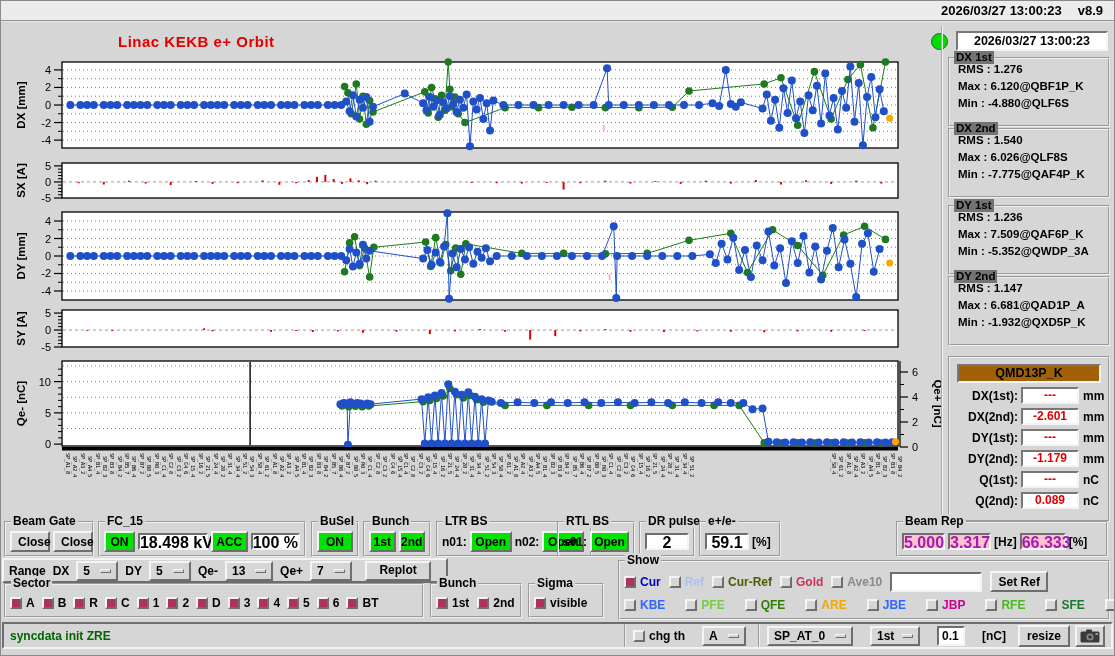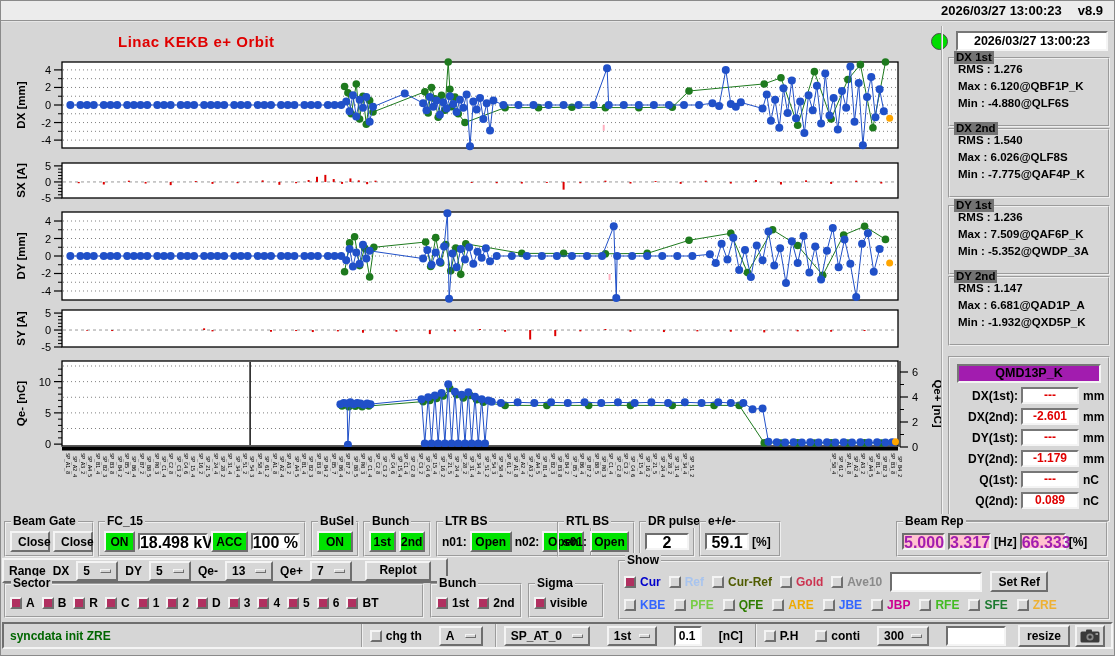--- a/index.html
+++ b/index.html
@@ -9,21 +9,21 @@
 .topbar{position:absolute;top:0;left:0;width:1115px;height:22px;background:#ececec;border-bottom:2px groove #e6e6e6;display:flex;justify-content:flex-end;align-items:center;gap:16px;padding-right:12px;font-size:13px;font-weight:bold}
 #plot-area{position:absolute;top:0;left:0;width:944px;height:520px}
 .title{position:absolute;top:33px;left:118px;color:#e00000;font-size:15px;font-weight:bold;letter-spacing:.5px}
 .dot{position:absolute;top:33px;left:931px;width:17px;height:17px;border-radius:50%;background:#00dd00;border:1px solid #4a4a4a}
 .datefield{position:absolute;top:31px;left:956px;width:152px;height:20px;background:#fff;border:2px solid;border-color:#777 #f4f4f4 #f4f4f4 #777;font-weight:bold;font-size:12.5px;text-align:center;line-height:16px}
 .vsep{position:absolute;left:941px;top:26px;width:2px;height:488px;border-left:1px solid #a8a8a8;border-right:1px solid #f2f2f2}
 .sg{position:absolute;left:948px;width:162px;height:70px;border:2px groove #efefef}
 .sg-label{position:absolute;top:-8px;left:4px;background:#737373;font-size:11.5px;font-weight:bold;padding:0 2px;line-height:13px}
 .sg .line{padding:1px 0 1px 8px;font-size:11.5px;font-weight:bold;margin-top:3px;white-space:nowrap}
 .monitor{position:absolute;left:948px;top:356px;width:162px;height:166px;border:2px groove #efefef;padding-top:6px}
-.mon-title{margin:0 auto;width:144px;height:19px;background:#a21caf;border:2px solid;border-color:#777 #f4f4f4 #f4f4f4 #777;text-align:center;font-weight:bold;font-size:12.5px;line-height:15px}
+.mon-title{margin:0 auto;width:144px;height:19px;background:#a16207;border:2px solid;border-color:#777 #f4f4f4 #f4f4f4 #777;text-align:center;font-weight:bold;font-size:12.5px;line-height:15px}
 .mon-row{display:flex;align-items:center;margin-top:4px;padding-left:2px}
 .mon-label{width:66px;text-align:right;font-weight:bold;font-size:12px}
 .mon-field{width:58px;height:17px;margin-left:3px;background:#fff;border:2px solid;border-color:#777 #f4f4f4 #f4f4f4 #777;color:#e00000;font-weight:bold;font-size:12px;text-align:center;line-height:12px}
 .mon-unit{margin-left:4px;font-weight:bold;font-size:12px}
 .gb{position:absolute;border:2px groove #efefef}
 .gb-label{position:absolute;top:-9px;left:5px;background:#d6d6d6;font-size:12px;font-weight:bold;padding:0 2px;line-height:14px;white-space:nowrap}
 .gb-c{display:flex;align-items:center;gap:3px;height:100%;padding:7px 4px 2px}
 .btn{border:2px solid;border-color:#f4f4f4 #6e6e6e #6e6e6e #f4f4f4;background:#d6d6d6;font-weight:bold;font-size:12px;text-align:center;line-height:16px;height:21px;padding:0 6px;white-space:nowrap}
 .btn.green{background:#00e300}
 .fld{background:#fff;border:2px solid;border-color:#6e6e6e #f4f4f4 #f4f4f4 #6e6e6e;font-weight:bold;font-size:16px;text-align:center;line-height:16px;height:17px;white-space:nowrap}
@@ -993,21 +993,21 @@
         <span class="cb"></span>
         <span style="color: rgb(204, 51, 80);">Gold</span>
       </span>
     <span class="cbw">
         <span class="cb"></span>
         <span style="color: rgb(138, 138, 138);">Ave10</span>
       </span>
     <input class="txt" style="width: 92px;" value="">
     <button class="btn" style="width:58px;padding:0">Set Ref</button>
   </div>
-  <div style="display:flex;align-items:center;gap:9px;padding:6px 4px 0">
+  <div style="display:flex;align-items:center;gap:20px;padding:6px 4px 0">
     <span class="cbw">
         <span class="cb"></span>
         <span style="color: rgb(51, 102, 255);">KBE</span>
       </span>
     <span class="cbw">
         <span class="cb"></span>
         <span style="color: rgb(119, 204, 68);">PFE</span>
       </span>
     <span class="cbw">
         <span class="cb"></span>
@@ -1058,35 +1058,20 @@
           <span>SP_AT_0</span>
           <span class="ind"></span>
         </span>
       <span class="opt" style="width:50px;height:20px">
           <span>1st</span>
           <span class="ind"></span>
         </span>
       <input class="txt" style="width: 28px;" value="0.1">
       <span class="lbl">[nC]</span>
     </div>
-    <div class="sbf">
-      <span class="cbw">
-          <span class="cb"></span>
-          <span>P.H</span>
-        </span>
-      <span class="cbw">
-          <span class="cb"></span>
-          <span>conti</span>
-        </span>
-      <span class="opt" style="width:52px;height:20px">
-          <span>300</span>
-          <span class="ind"></span>
-        </span>
-      <input class="txt" style="width: 60px;">
-    </div>
     <button class="btn" style="width:52px;height:22px">resize</button>
     <span class="cam">
       <svg width="20" height="14" viewBox="0 0 20 14">
         <rect x="0.5" y="2.5" width="19" height="11" rx="1.5" fill="#3a3a3a"></rect>
         <rect x="6" y="0.5" width="6" height="3" rx="1" fill="#3a3a3a"></rect>
         <circle cx="10" cy="8" r="3.6" fill="#888"></circle>
         <circle cx="10" cy="8" r="1.8" fill="#333"></circle>
         <rect x="15.5" y="4" width="2.5" height="2" fill="#999"></rect>
       </svg>
     </span>

